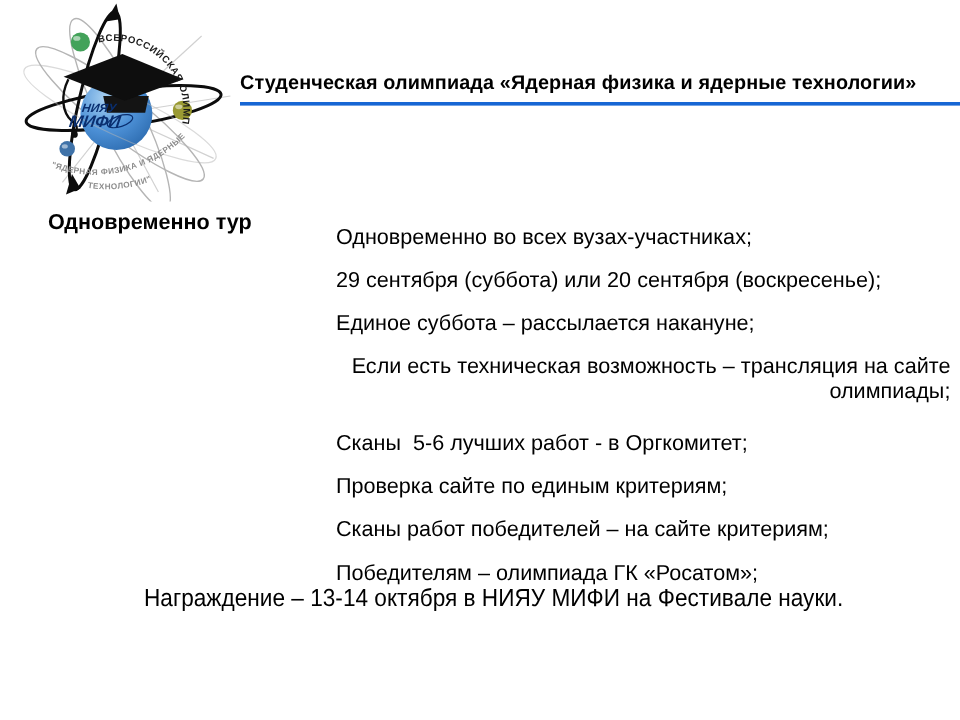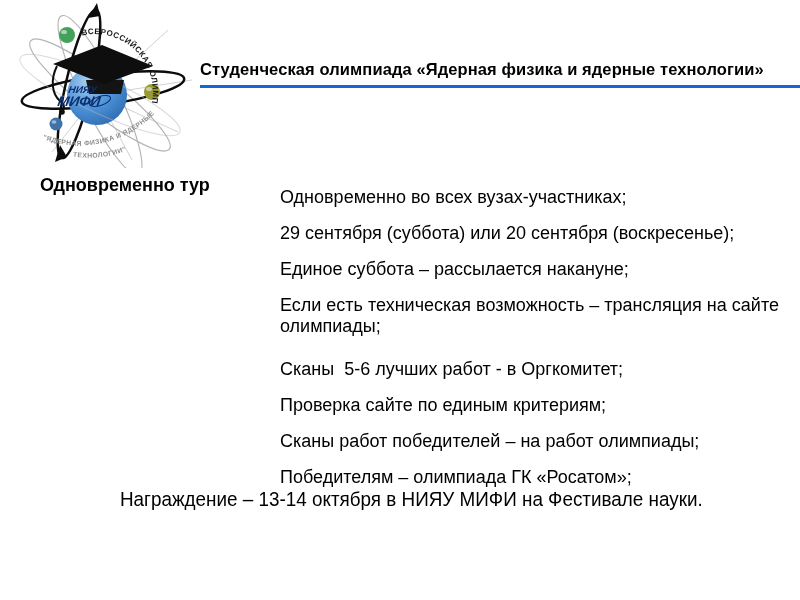--- a/index.html
+++ b/index.html
@@ -16,21 +16,21 @@
     background:#1666d4;
   }
   .stage-label {
     position:absolute; left:40px; top:175px; font-size:18px; font-weight:bold;
   }
   .items {
     position:absolute; left:280px; top:175px; width:512px;
     font-size:18px; line-height:21px;margin-top:12px;
   }
   .items p { margin:0 0 15px 0; white-space:pre-wrap; }
-  .items p:nth-child(4) { margin-bottom:22px; }
+  .items p:nth-child(4) { margin-bottom:22px;text-align:right; }
   .footer-line {
     position:absolute; left:120px; top:489px; font-size:20.5px; line-height:20px;
     transform:scaleX(0.92); transform-origin:0 50%; white-space:nowrap;
   }
   .logo { position:absolute; left:0; top:0; width:205px; height:168px; }
   .arc-top-text  { font-size:8px;   font-weight:bold; fill:#1a1a1a; letter-spacing:0.5px; }
   .arc-bot-text  { font-size:6.8px; font-weight:bold; fill:#8c8c8c; letter-spacing:0.4px; }
   .sph-text-1 { font-size:10px; font-weight:bold; font-style:italic; fill:#0a2f70; }
   .sph-text-2 { font-size:14px; font-weight:bold; font-style:italic; fill:#0a2f70; }
 </style>
@@ -113,19 +113,19 @@
 
   <div class="stage-label">Одновременно тур</div>
 
   <div class="items">
     <p>Одновременно во всех вузах-участниках;</p>
     <p>29 сентября (суббота) или 20 сентября (воскресенье);</p>
     <p>Единое суббота – рассылается накануне;</p>
     <p>Если есть техническая возможность – трансляция на сайте олимпиады;</p>
     <p>Сканы  5-6 лучших работ - в Оргкомитет;</p>
     <p>Проверка сайте по единым критериям;</p>
-    <p>Сканы работ победителей – на работ олимпиады;</p>
+    <p>Сканы работ победителей – на сайте критериям;</p>
     <p>Победителям – олимпиада ГК «Росатом»;</p>
   </div>
 
   <div class="footer-line">Награждение – 13-14 октября в НИЯУ МИФИ на Фестивале науки.</div>
 
 </div>
 
 </body></html>

